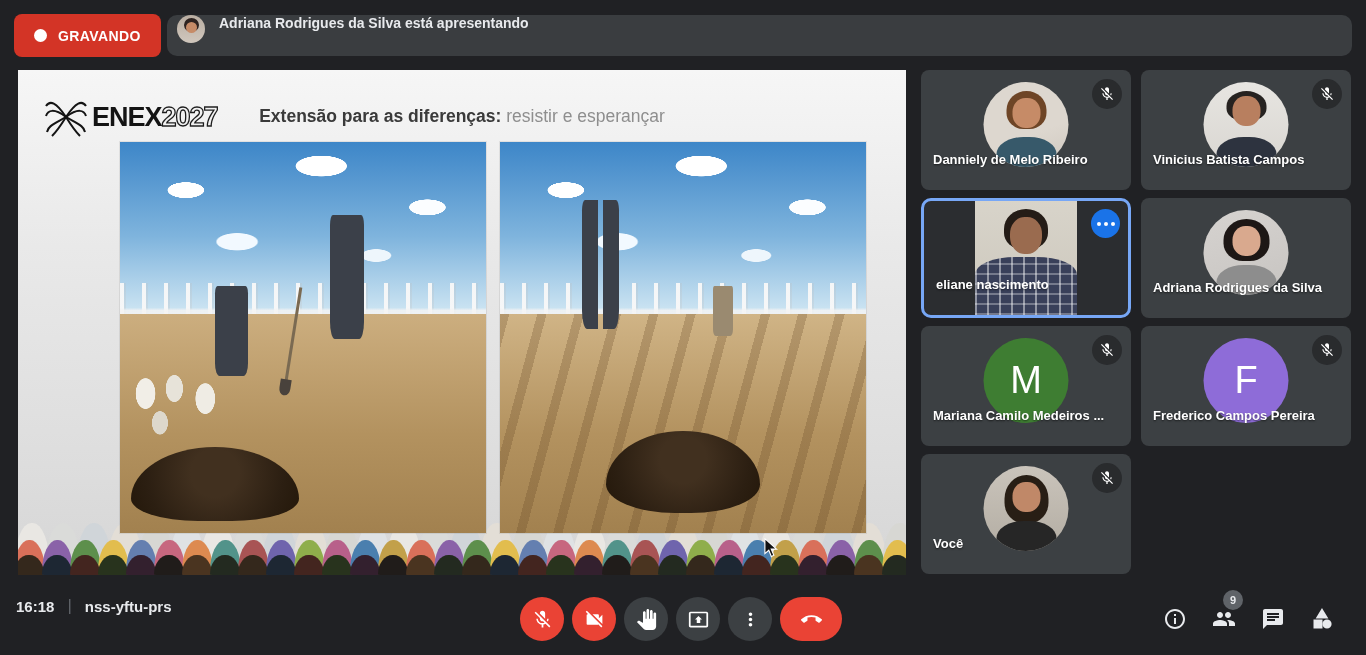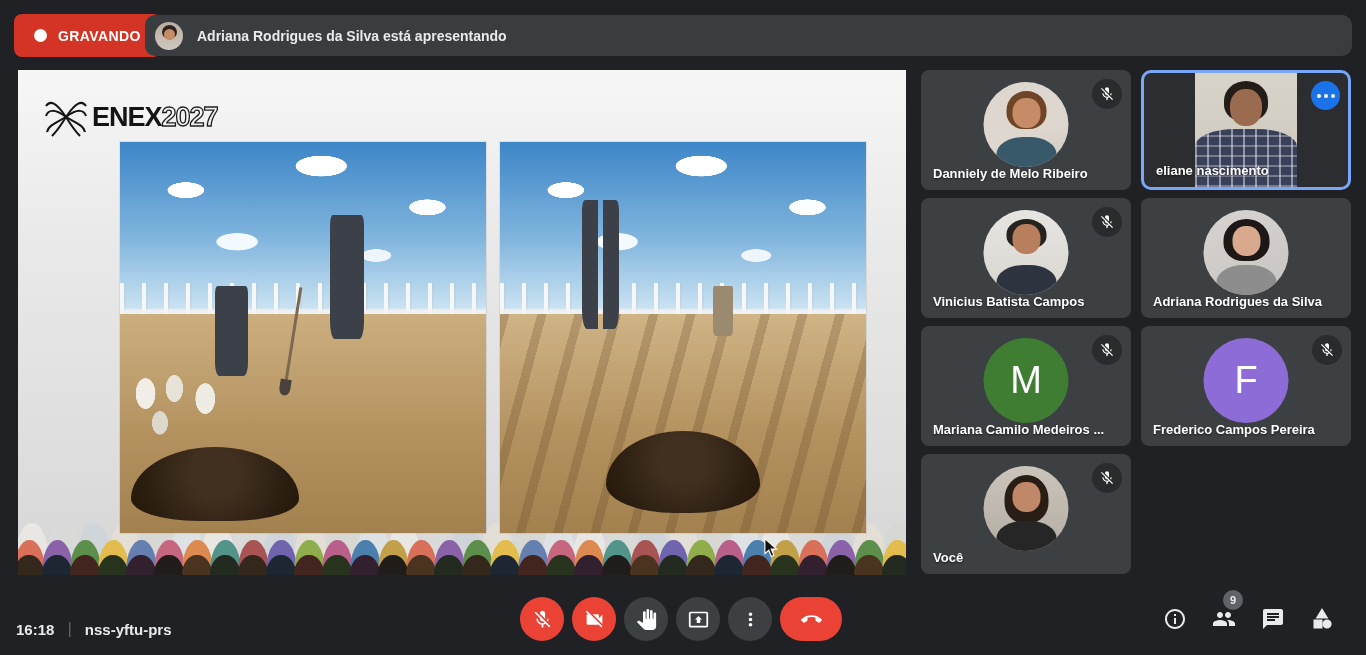--- a/index.html
+++ b/index.html
@@ -4,22 +4,22 @@
 <style>
   * { margin:0; padding:0; box-sizing:border-box; }
   html,body { width:1366px; height:655px; background:#202124; overflow:hidden;
               font-family:"Liberation Sans", sans-serif; }
 
   
   .rec-badge { position:absolute; left:14px; top:14px; height:43px; padding:0 20px;
     background:#d33426; border-radius:8px; display:flex; align-items:center; gap:11px; }
   .rec-dot { width:13px; height:13px; border-radius:50%; background:#fff; }
   .rec-label { color:#fff; font-weight:bold; font-size:14px; letter-spacing:.4px; }
-  .presenter-pill { position:absolute; left:145px; right:14px; top:15px; height:41px;
-    background:#3a3d40; border-radius:10px; display:flex; align-items:center; padding:0 10px; }
+  .presenter-pill { position:absolute; left:167px; right:14px; top:15px; height:41px;
+    background:#3a3d40; border-radius:10px; display:flex; align-items:flex-start; padding:0 10px; }
   .pill-avatar { width:28px; height:28px; border-radius:50%; overflow:hidden; position:relative;
     background:linear-gradient(#b9ada1,#d0c7bd); flex:0 0 auto; }
   .pill-avatar::before { content:""; position:absolute; left:7px; top:3px; width:15px; height:14px;
     border-radius:50%; background:#2e2320; }
   .pill-avatar::after { content:""; position:absolute; left:9px; top:7px; width:11px; height:11px;
     border-radius:50%; background:#c68b67; }
   .presenter-text { margin-left:14px; color:#e8eaed; font-weight:bold; font-size:14px; }
 
   
   .slide { position:absolute; left:18px; top:70px; width:888px; height:505px; overflow:hidden;
@@ -97,21 +97,21 @@
   .fp-row span { flex:0 0 auto; border-radius:50% 50% 6% 6%/100% 100% 4% 4%; }
 
   
   .cursor { position:absolute; left:763px; top:538px; z-index:30; }
 
   
   .tiles { position:absolute; left:921px; top:70px; width:430px;
     display:grid; grid-template-columns:210px 210px; grid-auto-rows:120px; gap:8px 10px; }
   .tile { position:relative; background:#3c4043; border-radius:8px; overflow:hidden; }
   .tile.active { border:3px solid #77a7f6; border-radius:10px; background:#2b2d30; }
-  .tile-name { position:absolute; left:12px; bottom:9px; right:8px; color:#fff; font-weight:bold;
+  .tile-name { position:absolute; left:12px; bottom:23px; right:8px; color:#fff; font-weight:bold;
     font-size:13px; white-space:nowrap; overflow:hidden; z-index:4; text-shadow:0 1px 2px rgba(0,0,0,.6); }
   .mic-chip { position:absolute; top:9px; right:9px; width:30px; height:30px; border-radius:50%;
     background:rgba(25,26,28,.55); display:flex; align-items:center; justify-content:center; z-index:4; }
   .mic-chip svg { width:16px; height:16px; fill:#fff; }
   .opt-btn { position:absolute; top:8px; right:8px; width:29px; height:29px; border-radius:50%;
     background:#1a73e8; border:none; display:flex; align-items:center; justify-content:center; z-index:5; cursor:pointer; }
   .opt-dots { width:4px; height:4px; border-radius:50%; background:#fff;
     box-shadow:-7px 0 0 #fff, 7px 0 0 #fff; }
   .av { position:absolute; left:50%; top:12px; transform:translateX(-50%); width:85px; height:85px;
     border-radius:50%; overflow:hidden; z-index:2; }
@@ -142,21 +142,21 @@
     background:#241c16; border-radius:50% 50% 40% 40%; }
   .v-face { position:absolute; left:50%; top:16px; transform:translateX(-50%); width:32px; height:37px;
     background:#9a6b4f; border-radius:46%; }
   .v-shirt { position:absolute; left:0; right:0; bottom:0; height:58px; background-color:#39405a;
     background-image:
       repeating-linear-gradient(90deg, rgba(255,255,255,.45) 0 2px, rgba(0,0,0,0) 2px 12px),
       repeating-linear-gradient(0deg, rgba(255,255,255,.3) 0 2px, rgba(0,0,0,0) 2px 10px);
     border-radius:40% 40% 0 0/30% 30% 0 0; }
 
   
-  .bottom-left { position:absolute; left:16px; bottom:16px; display:flex; align-items:center; gap:13px;
+  .bottom-left { position:absolute; left:16px; bottom:39px; display:flex; align-items:center; gap:13px;
     color:#e8eaed; font-size:15px; font-weight:bold; }
   .bl-sep { color:#5f6368; font-weight:normal; font-size:17px; }
   .controls { position:absolute; left:520px; bottom:14px; display:flex; align-items:center; gap:8px; }
   .ctl { width:44px; height:44px; border-radius:50%; border:none; display:flex; align-items:center;
     justify-content:center; cursor:pointer; }
   .ctl svg { width:21px; height:21px; fill:#fff; }
   .ctl.red { background:#ea4335; }
   .ctl.gray { background:#3c4043; }
   .ctl.end { width:62px; border-radius:22px; background:#ea4335; }
   .right-icons { position:absolute; right:24px; bottom:16px; display:flex; align-items:center; gap:9px; }
@@ -190,20 +190,23 @@
         <path d="M22 21 C34 28 40 30 41 36"></path>
       <path d="M22 21 C14 34 10 38 8 40"></path>
         <path d="M22 21 C30 34 34 38 36 40"></path>
     </svg>
     <span class="enex-word">
       <span class="enex-rainbow"></span>
       <span class="enex-main">ENEX</span><span class="enex-year">2027</span>
     </span>
   </div>
 
+  <div class="slide-title">
+    <span class="t-bold">Extensão para as diferenças:</span><span class="t-light"> resistir e esperançar</span>
+  </div>
 
 
   <div class="photo photo-left">
     <div class="sky"></div>
       <div class="fence"></div>
       <div class="ground"></div>
     <div class="sacks"></div>
     <div class="shovel"></div>
     <div class="soil"></div>
     <div class="person p-stand">
@@ -363,44 +366,44 @@
         <span class="shoulders"></span>
       </div>
     <div class="mic-chip">
       <svg viewBox="0 0 24 24">
           <path d="M19 11h-1.7c0 .74-.16 1.43-.43 2.05l1.23 1.23c.56-.98.9-2.09.9-3.28zm-4.02.17c0-.06.02-.11.02-.17V5c0-1.66-1.34-3-3-3S9 3.34 9 5v.18l5.98 5.99zM4.27 3L3 4.27l6.01 6.01V11c0 1.66 1.33 3 2.99 3 .22 0 .44-.03.65-.08l1.66 1.66c-.71.33-1.5.52-2.31.52-2.76 0-5.3-2.1-5.3-5.1H5c0 3.41 2.72 6.23 6 6.72V21h2v-3.28c.91-.13 1.77-.45 2.54-.9L19.73 21 21 19.73 4.27 3z"></path>
         </svg>
     </div>
     <div class="tile-name">Danniely de Melo Ribeiro</div>
   </div>
 
+  <div class="tile">
+    <div class="av av-vinicius">
+        <span class="hair"></span>
+        <span class="face"></span>
+        <span class="shoulders"></span>
+      </div>
+    <div class="mic-chip">
+      <svg viewBox="0 0 24 24">
+          <path d="M19 11h-1.7c0 .74-.16 1.43-.43 2.05l1.23 1.23c.56-.98.9-2.09.9-3.28zm-4.02.17c0-.06.02-.11.02-.17V5c0-1.66-1.34-3-3-3S9 3.34 9 5v.18l5.98 5.99zM4.27 3L3 4.27l6.01 6.01V11c0 1.66 1.33 3 2.99 3 .22 0 .44-.03.65-.08l1.66 1.66c-.71.33-1.5.52-2.31.52-2.76 0-5.3-2.1-5.3-5.1H5c0 3.41 2.72 6.23 6 6.72V21h2v-3.28c.91-.13 1.77-.45 2.54-.9L19.73 21 21 19.73 4.27 3z"></path>
+        </svg>
+    </div>
+    <div class="tile-name">Vinicius Batista Campos</div>
+  </div>
+
   <div class="tile active">
     <div class="video-strip">
       <span class="v-hair"></span>
         <span class="v-face"></span>
         <span class="v-shirt"></span>
     </div>
     <button class="opt-btn">
       <span class="opt-dots"></span>
     </button>
     <div class="tile-name">eliane nascimento</div>
-  </div>
-
-  <div class="tile">
-    <div class="av av-vinicius">
-        <span class="hair"></span>
-        <span class="face"></span>
-        <span class="shoulders"></span>
-      </div>
-    <div class="mic-chip">
-      <svg viewBox="0 0 24 24">
-          <path d="M19 11h-1.7c0 .74-.16 1.43-.43 2.05l1.23 1.23c.56-.98.9-2.09.9-3.28zm-4.02.17c0-.06.02-.11.02-.17V5c0-1.66-1.34-3-3-3S9 3.34 9 5v.18l5.98 5.99zM4.27 3L3 4.27l6.01 6.01V11c0 1.66 1.33 3 2.99 3 .22 0 .44-.03.65-.08l1.66 1.66c-.71.33-1.5.52-2.31.52-2.76 0-5.3-2.1-5.3-5.1H5c0 3.41 2.72 6.23 6 6.72V21h2v-3.28c.91-.13 1.77-.45 2.54-.9L19.73 21 21 19.73 4.27 3z"></path>
-        </svg>
-    </div>
-    <div class="tile-name">Vinicius Batista Campos</div>
   </div>
 
 
   <div class="tile">
     <div class="av av-adriana">
         <span class="hair"></span>
         <span class="face"></span>
         <span class="shoulders"></span>
       </div>
     <div class="tile-name">Adriana Rodrigues da Silva</div>

